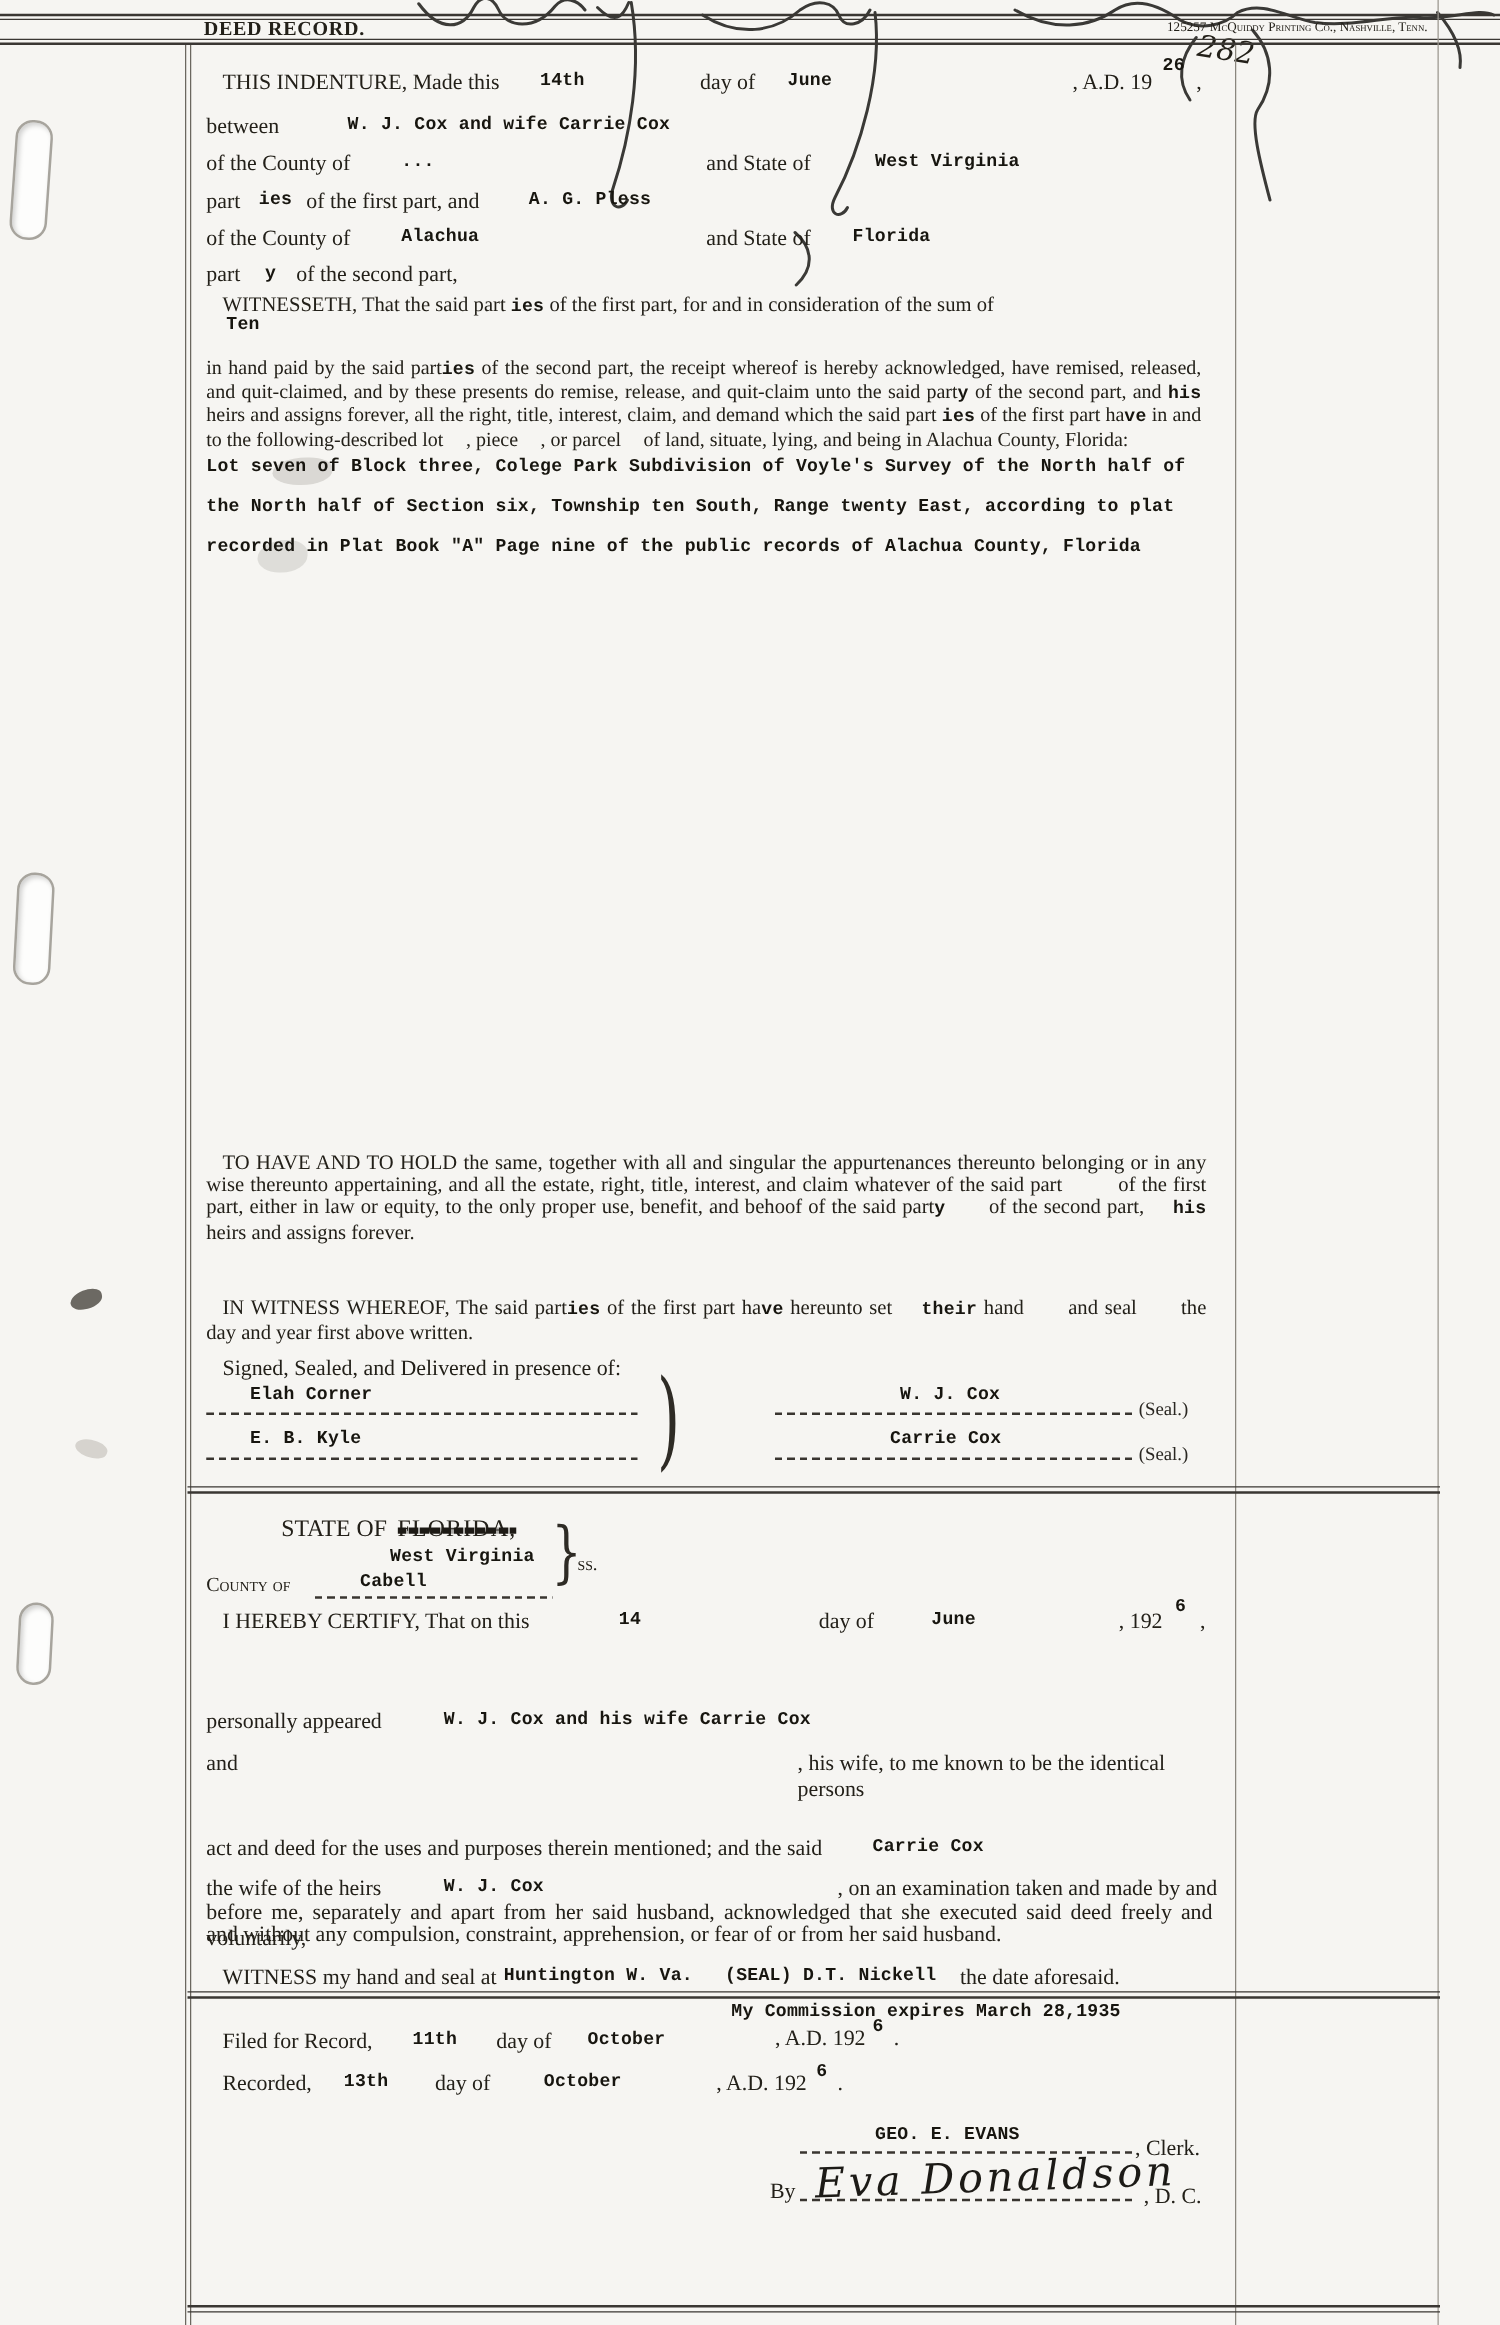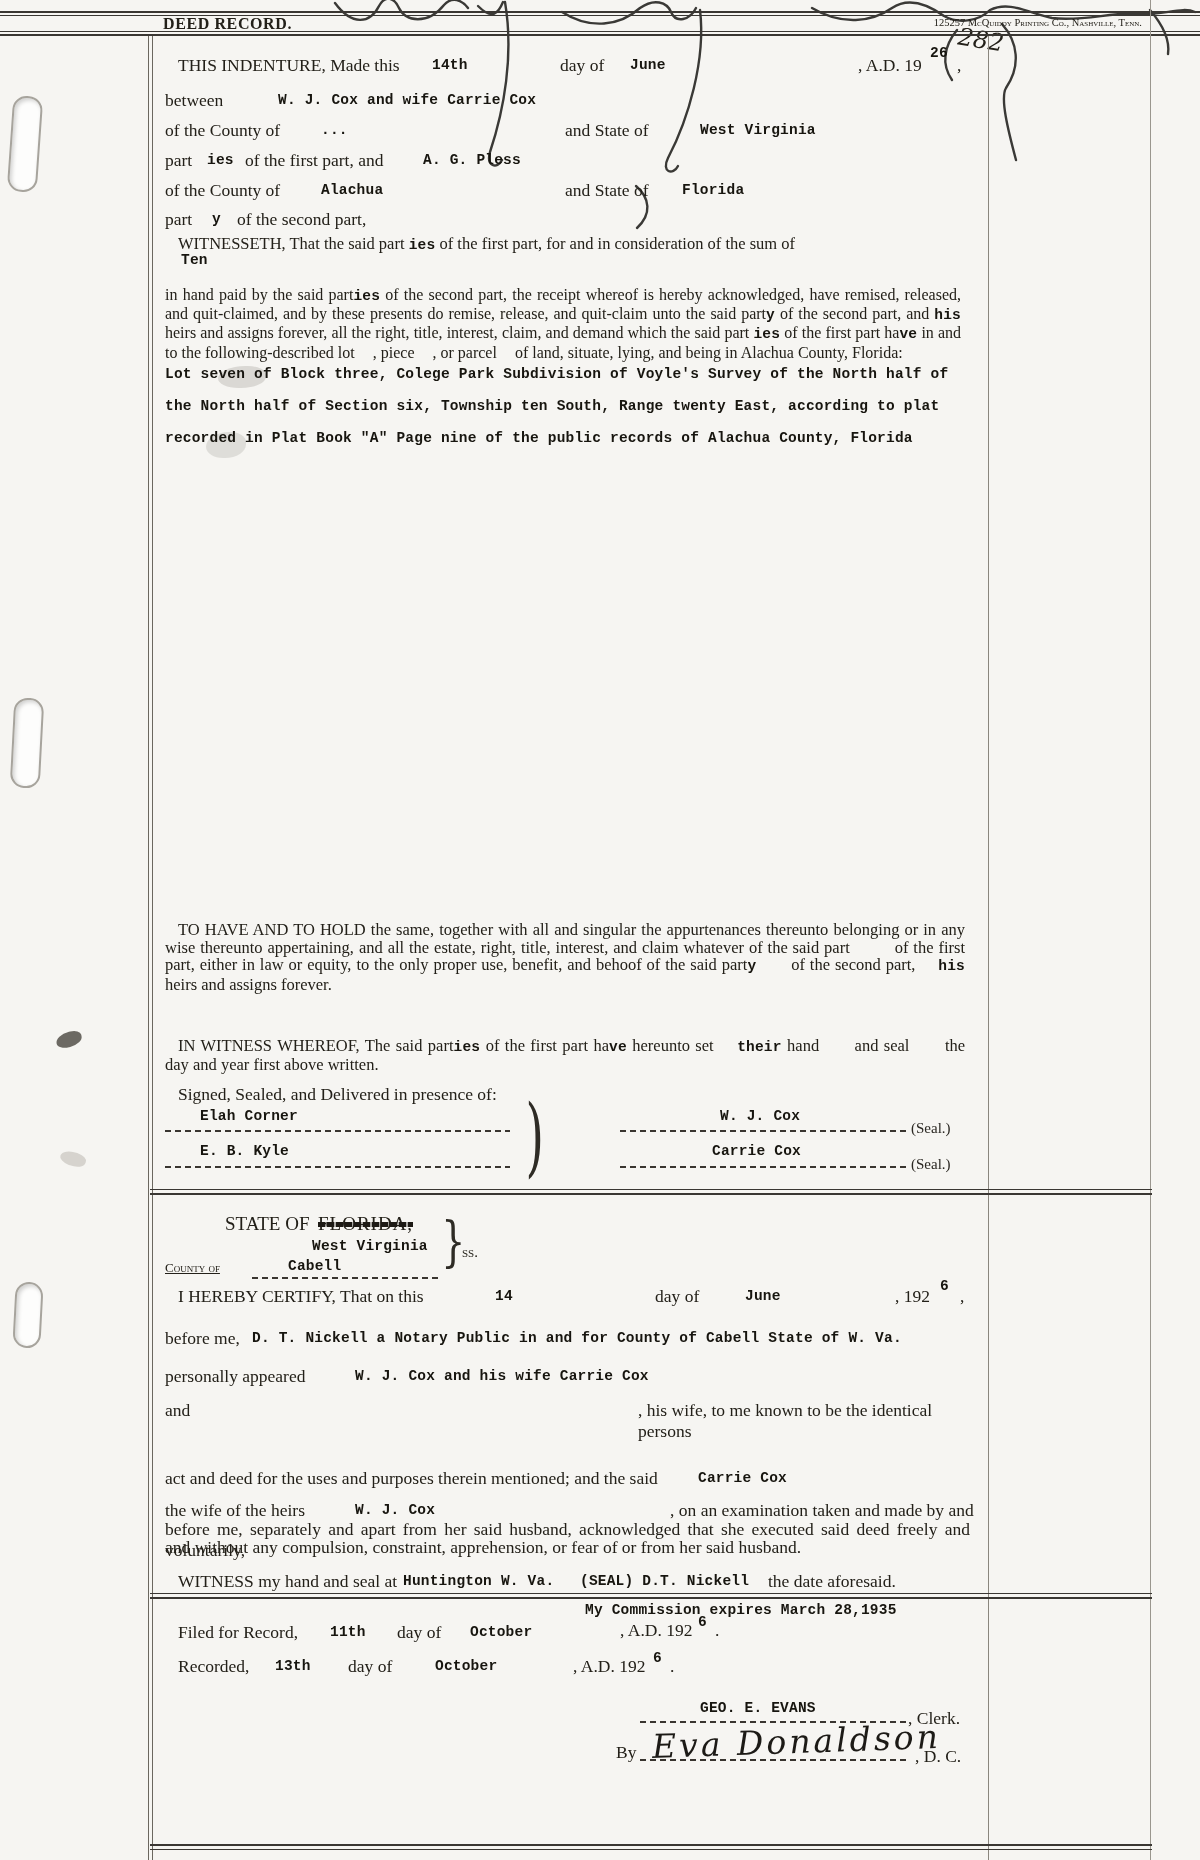--- a/index.html
+++ b/index.html
@@ -176,37 +176,33 @@
   
   <div class="hrule" style="left:150px;top:1189px;width:1002px;height:1px;"></div>
   <div class="hrule" style="left:150px;top:1193px;width:1002px;height:2px;"></div>
 
   
   <span class="abs serif" style="left:225px;top:1213px;font-size:19px;">STATE OF</span>
   <span class="abs serif struck" style="left:318px;top:1213px;font-size:19px;letter-spacing:1px;">FLORIDA,</span>
   <span class="abs t" style="left:312px;top:1238px;">West Virginia</span>
   <span class="abs brace" style="left:436px;top:1210px;font-size:54px;transform:scaleX(.7);">}</span>
   <span class="abs serif sc" style="left:462px;top:1244px;font-size:15px;">ss.</span>
-  <span class="abs serif sc" style="left:165px;top:1260px;font-size:13px;text-decoration:underline;">County of</span>
+  <span class="abs serif sc" style="left:165px;top:1260px;font-size:16px;">County of</span>
   <span class="abs t" style="left:288px;top:1258px;">Cabell</span>
   <div class="sigline" style="left:252px;top:1277px;width:190px;"></div>
 
   
   <div class="abs" style="left:165px;top:1286px;width:820px;height:22px;">
     <span class="abs serif big" style="left:13px;">I HEREBY CERTIFY, That on this</span>
     <span class="abs t" style="left:330px;top:2px;">14</span>
     <span class="abs serif big" style="left:490px;">day of</span>
     <span class="abs t" style="left:580px;top:2px;">June</span>
     <span class="abs serif big" style="left:730px;">, 192</span>
     <span class="abs t" style="left:775px;top:-8px;">6</span>
     <span class="abs serif big" style="left:795px;">,</span>
-  </div>
-  <div class="abs" style="left:165px;top:1328px;width:820px;height:22px;">
-    <span class="abs serif big" style="left:0;">before me,</span>
-    <span class="abs t" style="left:87px;top:2px;">D. T. Nickell a Notary Public in and for County of Cabell State of W. Va.</span>
   </div>
   <div class="abs" style="left:165px;top:1366px;width:820px;height:22px;">
     <span class="abs serif big" style="left:0;">personally appeared</span>
     <span class="abs t" style="left:190px;top:2px;">W. J. Cox and his wife Carrie Cox</span>
   </div>
   <div class="abs" style="left:165px;top:1400px;width:820px;height:22px;">
     <span class="abs serif big" style="left:0;">and</span>
     <span class="abs serif big" style="left:473px;">, his wife, to me known to be the identical persons</span>
   </div>
   <div class="abs" style="left:165px;top:1468px;width:820px;height:22px;">

